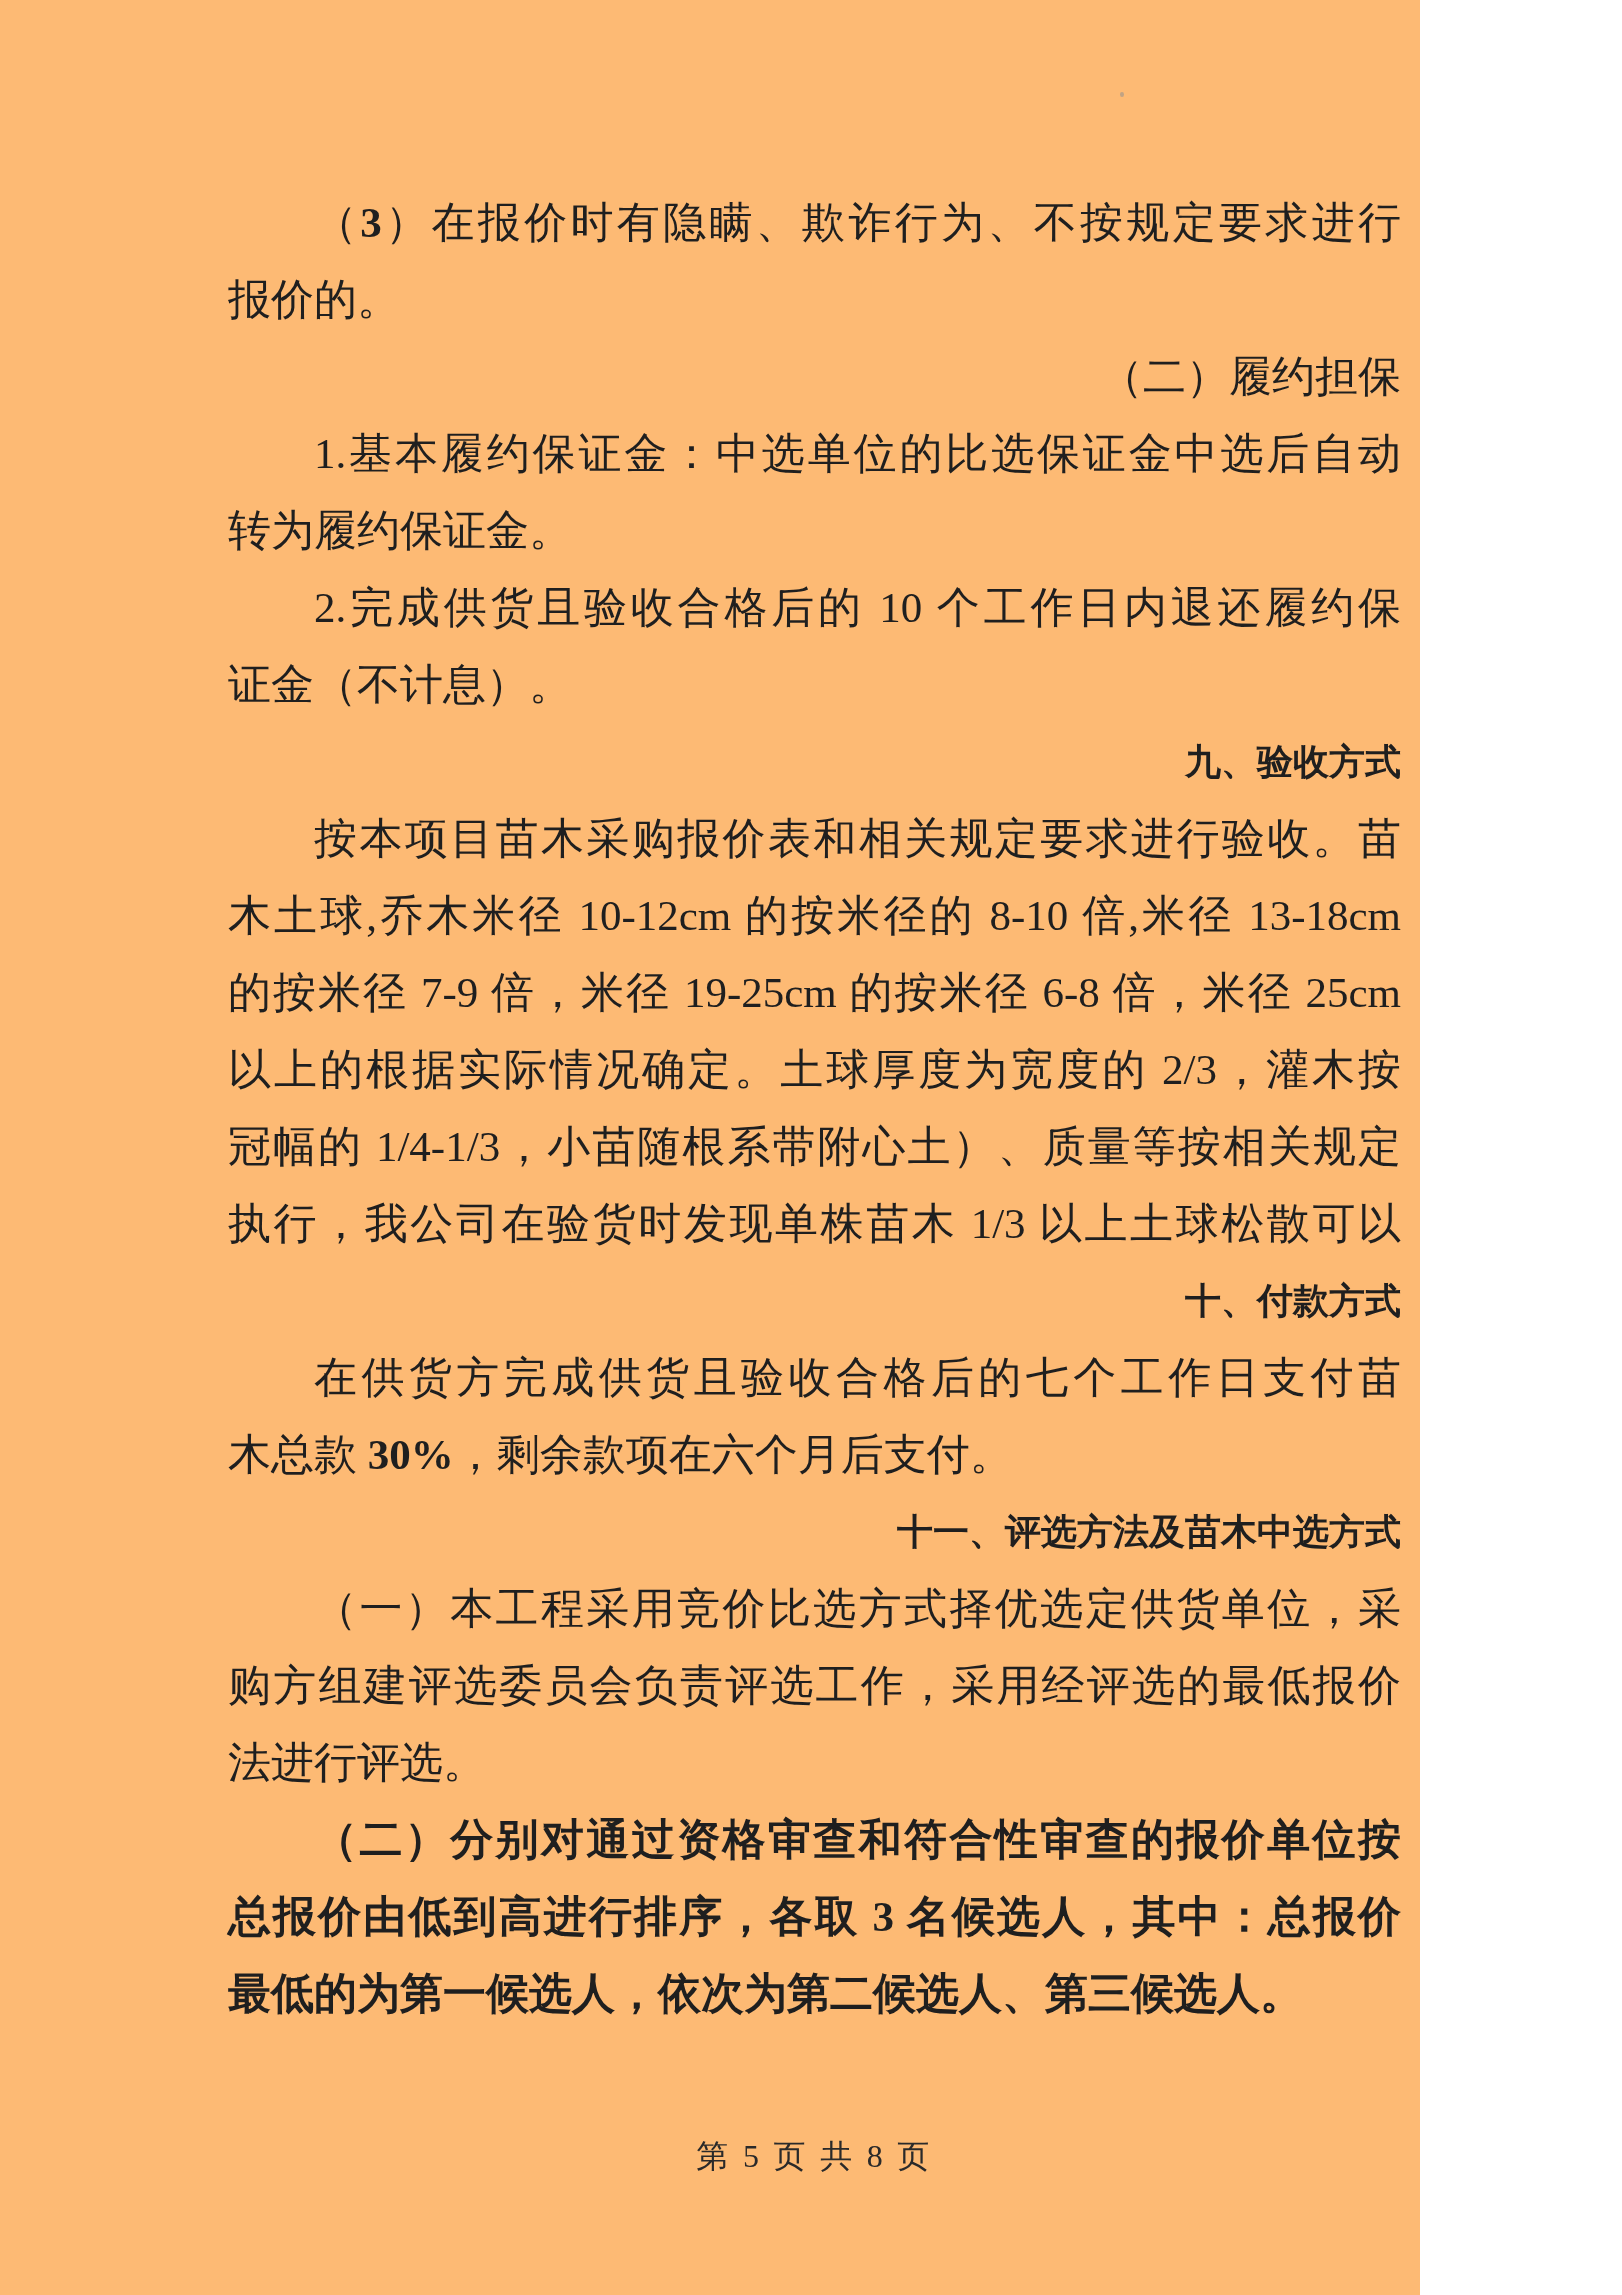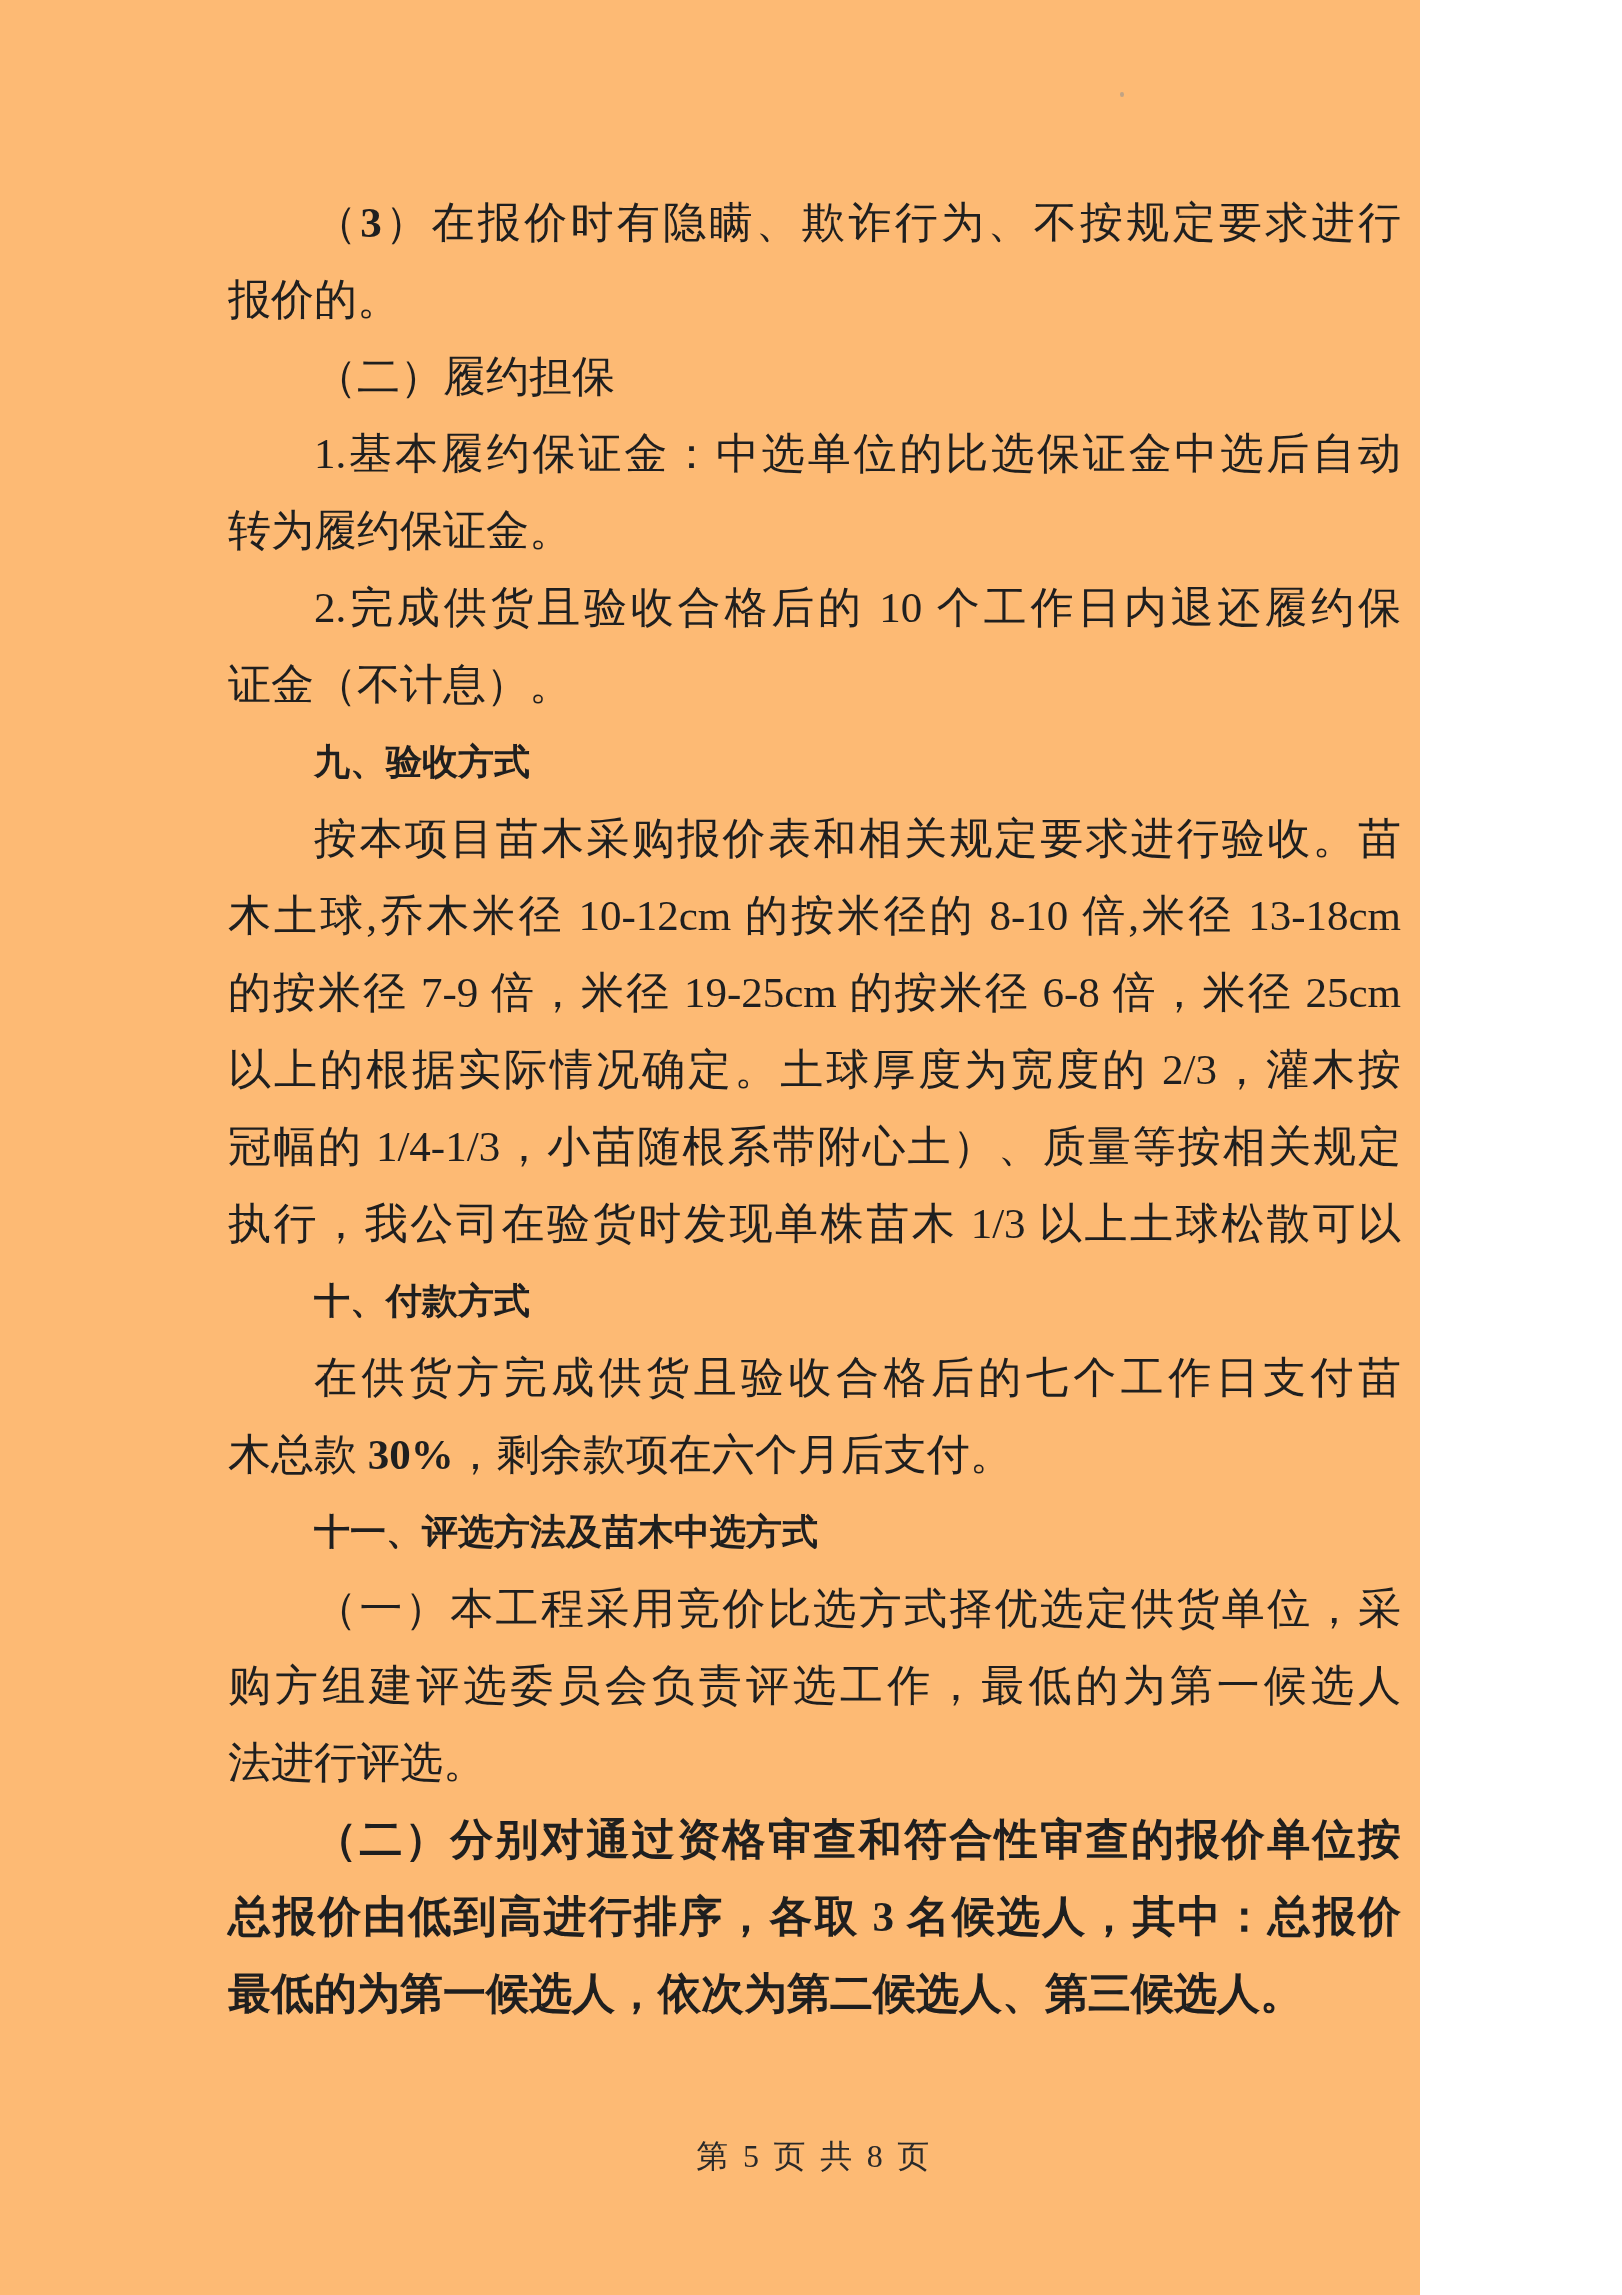--- a/index.html
+++ b/index.html
@@ -15,21 +15,21 @@
   .content {
     position: absolute;
     left: 228px;
     top: 184px;
     width: 1173px;
     font-size: 43px;
     line-height: 77px;
   }
   .line { height: 77px; white-space: nowrap; }
   .full { text-align: justify; text-align-last: justify; white-space: normal; }
-  .indent { padding-left: 86px; }
+  .indent { padding-left: 86px; text-align: right; }
   .hd {
     font-family: "Liberation Sans", "DejaVu Sans", sans-serif;
     font-weight: 700;
     font-size: 36px;
   }
   .boldline { font-weight: 700; }
   .b { font-weight: 700; }
   .footer {
     position: absolute;
     left: 228px;
@@ -73,21 +73,21 @@
     <div class="line full">木土球,乔木米径 10-12cm 的按米径的 8-10 倍,米径 13-18cm</div>
     <div class="line full">的按米径 7-9 倍，米径 19-25cm 的按米径 6-8 倍，米径 25cm</div>
     <div class="line full">以上的根据实际情况确定。土球厚度为宽度的 2/3，灌木按</div>
     <div class="line full">冠幅的 1/4-1/3，小苗随根系带附心土）、质量等按相关规定</div>
     <div class="line full">执行，我公司在验货时发现单株苗木 1/3 以上土球松散可以</div>
     <div class="line hd indent">十、付款方式</div>
     <div class="line full indent">在供货方完成供货且验收合格后的七个工作日支付苗</div>
     <div class="line"><span>木总款 </span><span class="b">30%</span><span>，剩余款项在六个月后支付。</span></div>
     <div class="line hd indent">十一、评选方法及苗木中选方式</div>
     <div class="line full indent">（一）本工程采用竞价比选方式择优选定供货单位，采</div>
-    <div class="line full">购方组建评选委员会负责评选工作，最低的为第一候选人</div>
+    <div class="line full">购方组建评选委员会负责评选工作，采用经评选的最低报价</div>
     <div class="line">法进行评选。</div>
     <div class="line full indent boldline">（二）分别对通过资格审查和符合性审查的报价单位按</div>
     <div class="line full boldline">总报价由低到高进行排序，各取 3 名候选人，其中：总报价</div>
     <div class="line boldline">最低的为第一候选人，依次为第二候选人、第三候选人。</div>
   </div>
 
   <div class="footer">第 5 页 共 8 页</div>
 
   <svg class="artifacts" width="1623" height="2295" viewBox="0 0 2480 3508">
     <line x1="2461" y1="0" x2="2427" y2="3508" stroke-width="3" opacity="0.85" stroke="#a9beba"></line>

